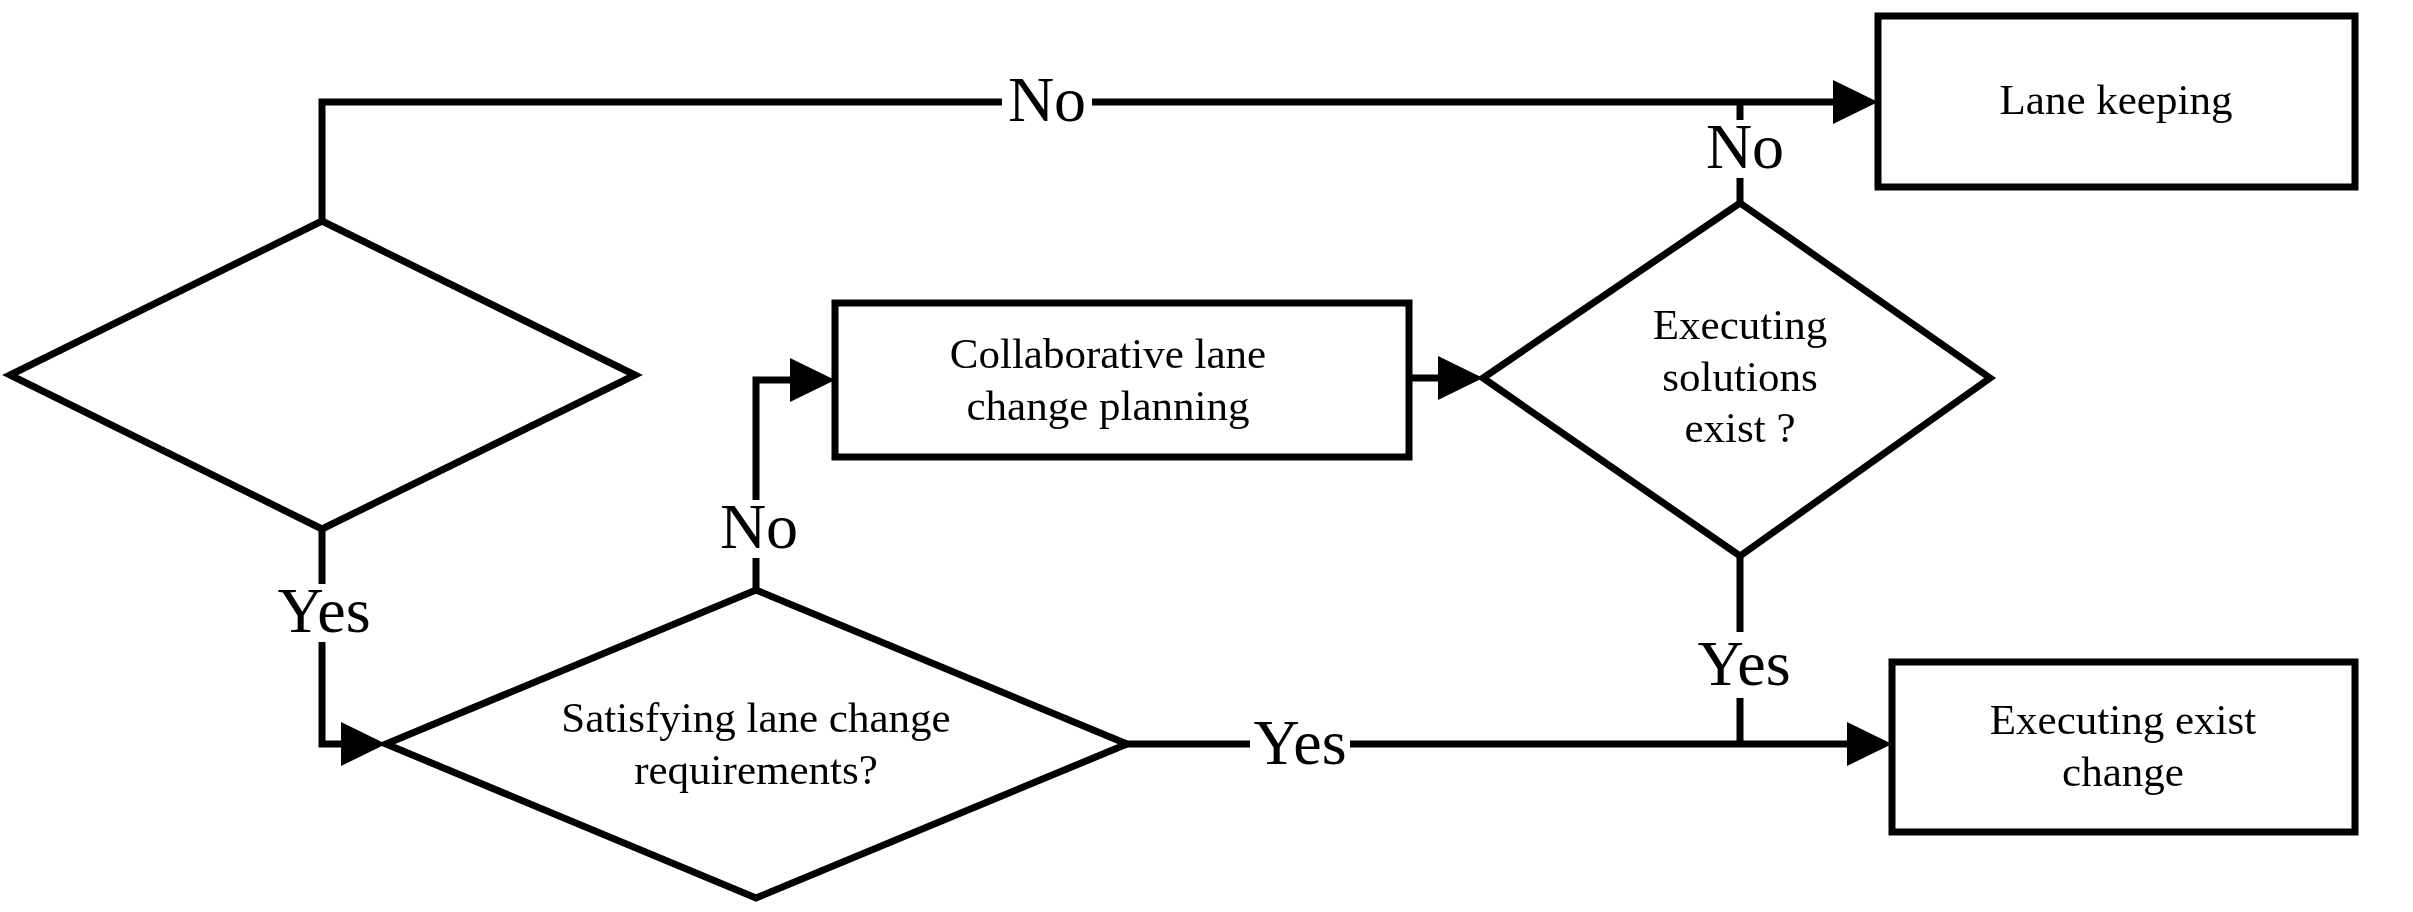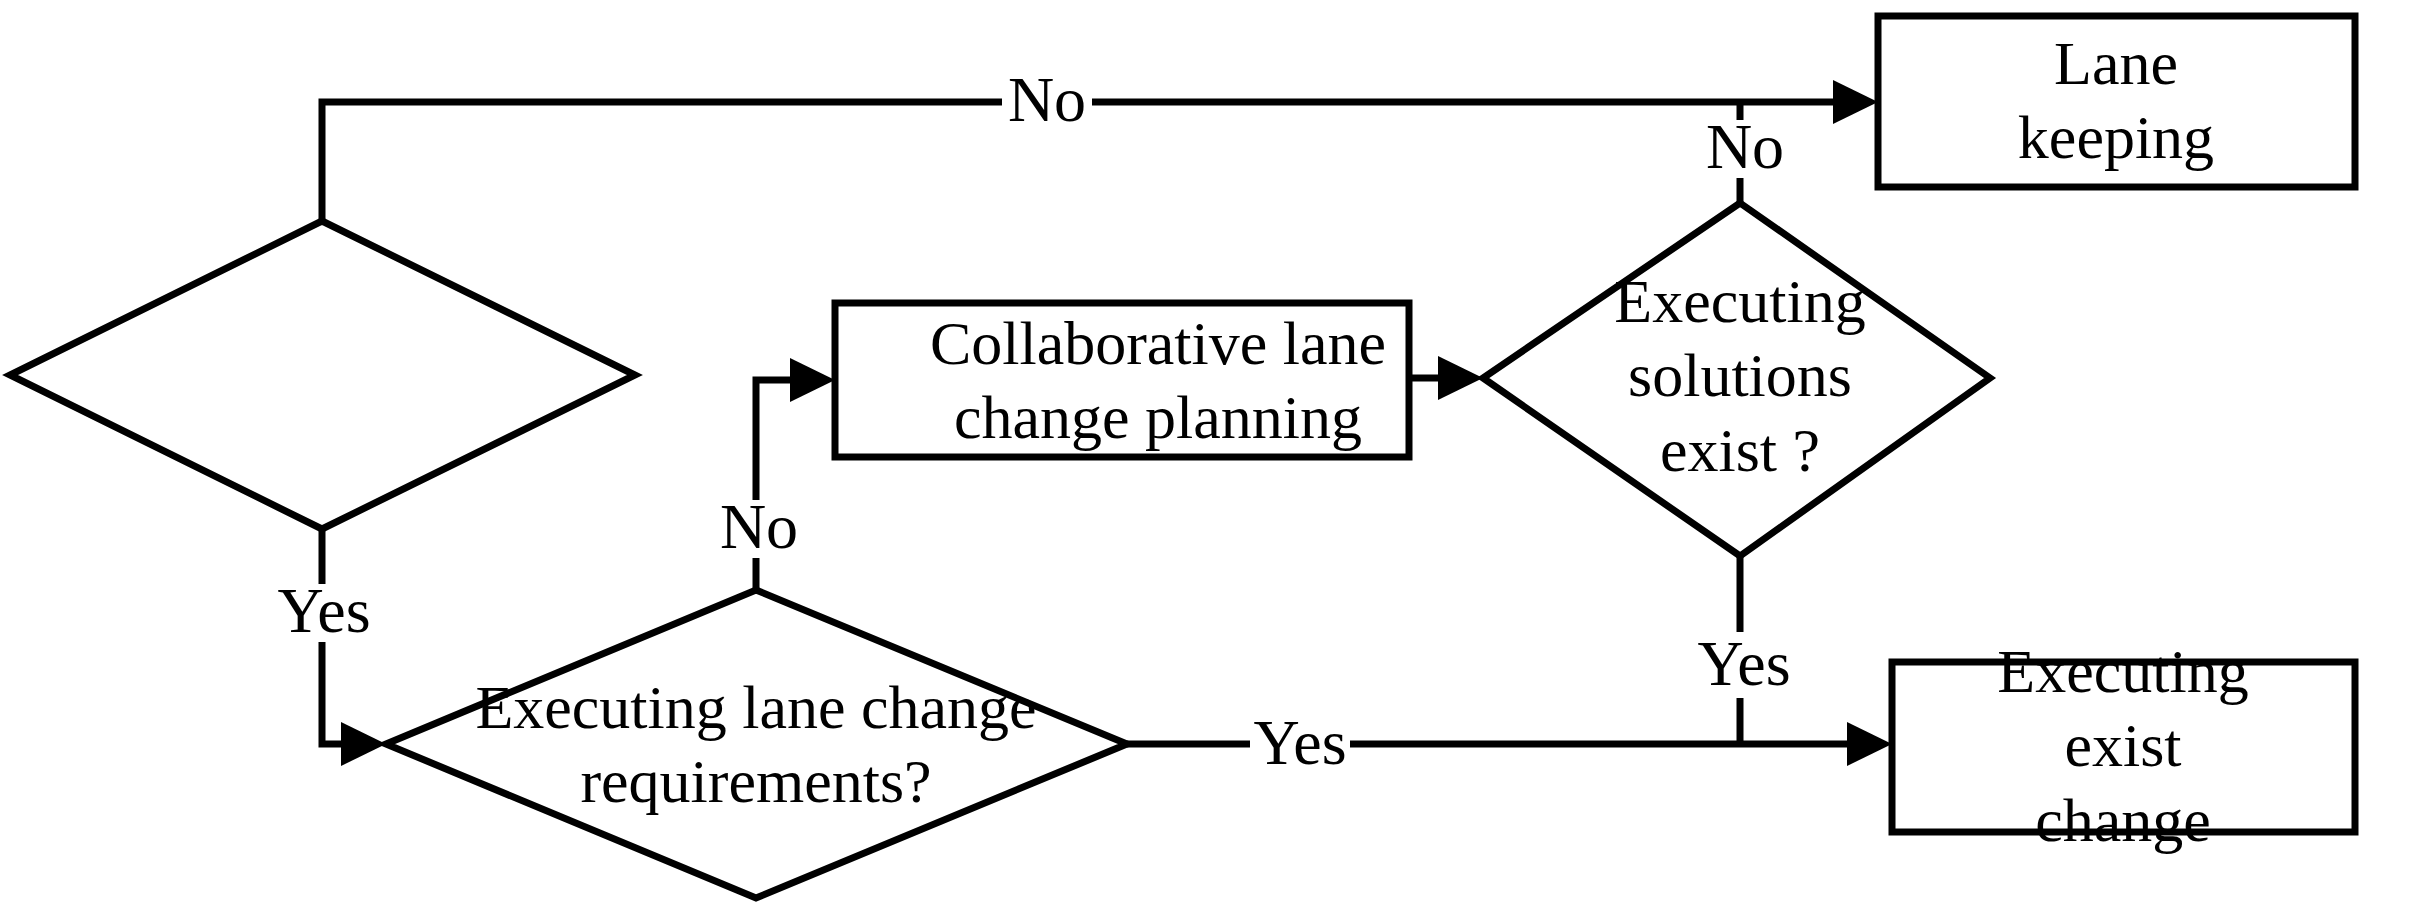--- a/index.html
+++ b/index.html
@@ -17,21 +17,21 @@
     overflow: hidden;
   }
   .stage svg {
     position: absolute;
     left: 0;
     top: 0;
   }
   .node-label {
     position: absolute;
     transform: translate(-50%, -50%);
-    font-size: 62px;
+    font-size: 43px;
     line-height: 1.2;
     text-align: center;
     white-space: pre-line;
     color: #000000;
   }
   .edge-label {
     position: absolute;
     transform: translate(-50%, -50%);
     font-size: 64px;
     line-height: 1;
@@ -78,23 +78,23 @@
     </g>
     <g fill="#000000" stroke="none">
       <polygon points="1878,102 1833,80 1833,124"></polygon>
       <polygon points="835,380 790,358 790,402"></polygon>
       <polygon points="1483,378 1438,356 1438,400"></polygon>
       <polygon points="386,744 341,722 341,766"></polygon>
       <polygon points="1892,744 1847,722 1847,766"></polygon>
     </g>
   </svg>
 
-  <div class="node-label" style="left:756px; top:744px;">Executing lane change
+  <div class="node-label" style="left:756px; top:744px;">Satisfying lane change
 requirements?</div>
-  <div class="node-label" style="left:1158px; top:380px;">Collaborative lane
+  <div class="node-label" style="left:1108px; top:380px;">Collaborative lane
 change planning</div>
   <div class="node-label" style="left:1740px; top:376px;">Executing
 solutions
 exist ?</div>
   <div class="node-label" style="left:2116px; top:100px;">Lane keeping</div>
   <div class="node-label" style="left:2123px; top:746px;">Executing exist
 change</div>
 
   <div class="edge-label" style="left:1047px; top:100px;">No</div>
   <div class="edge-label" style="left:324px; top:611px;">Yes</div>

